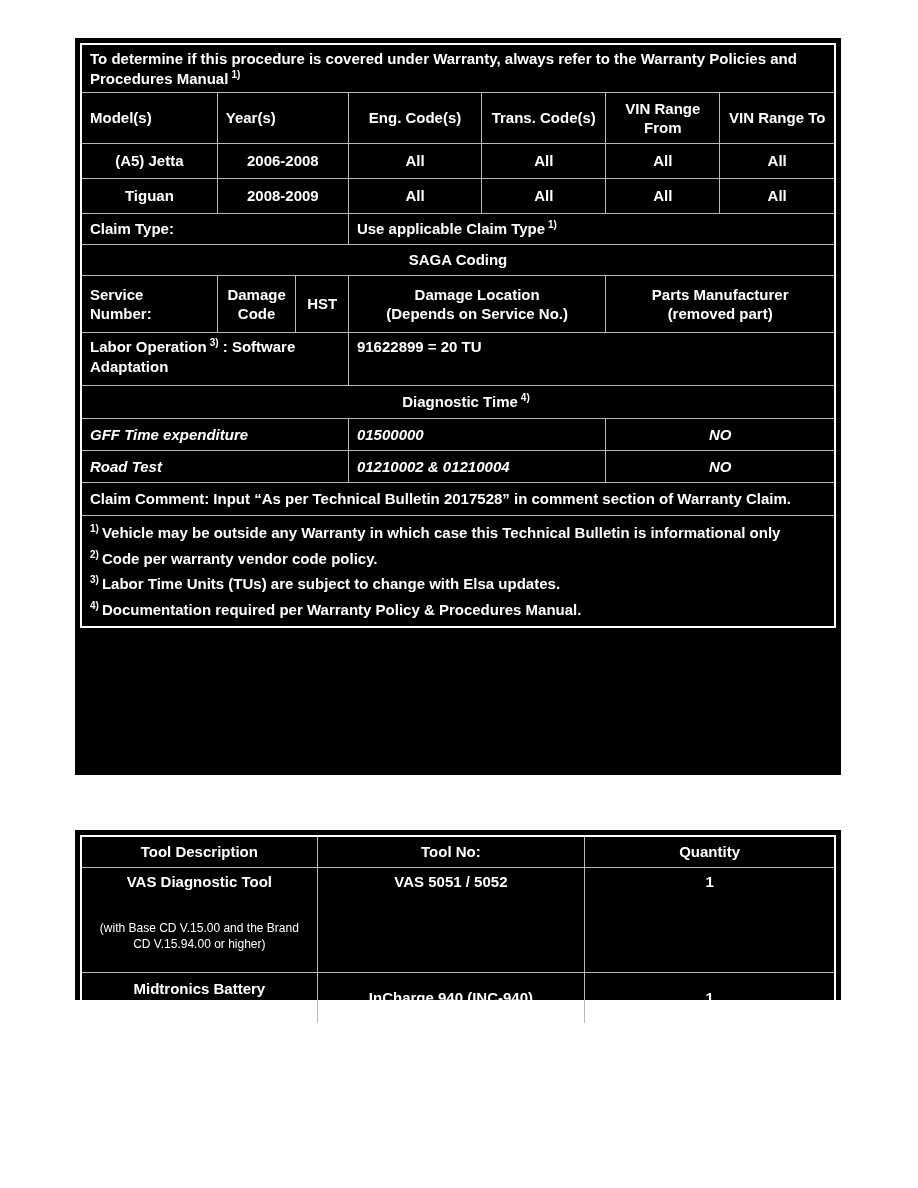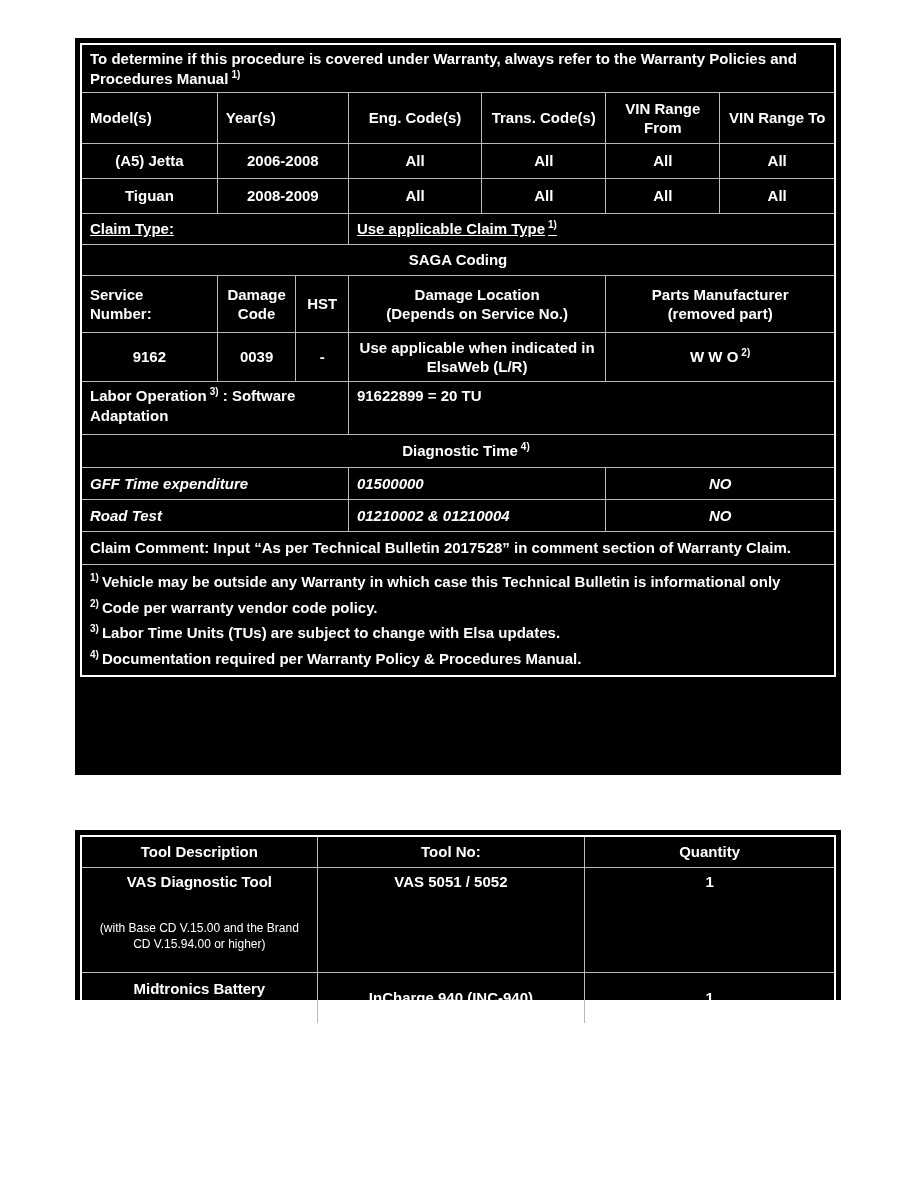--- a/index.html
+++ b/index.html
@@ -42,21 +42,21 @@
     font-weight: bold;
     margin-left: 3px;
     line-height: 0;
   }
   sup.lead { margin-left: 0; margin-right: 3px; }
 
   
   .r-note td      { height: 36px; }
   .r-colhead td   { height: 42px; }
   .r-model td     { height: 26px; }
-  .r-claim td     { height: 22px; text-decoration: underline; }
+  .r-claim td     { height: 22px; }
   .r-sagatitle td { height: 22px; }
   .r-sagahead td  { height: 48px; }
   .r-sagaval td   { height: 40px; }
   .r-labor td     { height: 44px; }
   .r-diagtitle td { height: 24px; padding-left: 24px; }
   .r-diag td      { height: 23px; font-style: italic; }
   .r-comment td   { height: 24px; }
   .r-foot td      { height: 100px; }
   .foot-line { padding: 3px 0; }
 
@@ -133,27 +133,20 @@
       <td colspan="2">
         <div>Damage Location</div>
         <div>(Depends on Service No.)</div>
       </td>
       <td colspan="2">
         <div>Parts Manufacturer</div>
         <div>(removed part)</div>
       </td>
     </tr>
 
-    <tr class="r-sagaval">
-      <td>9162</td>
-      <td>0039</td>
-      <td>-</td>
-      <td colspan="2">Use applicable when indicated in ElsaWeb (L/R)</td>
-      <td colspan="2"><span>W W O</span><sup>2)</sup></td>
-    </tr>
 
     <tr class="r-labor">
       <td colspan="3" class="left vtop"><span>Labor Operation</span><sup>3)</sup> <span>: Software Adaptation</span></td>
       <td colspan="4" class="left vtop">91622899 = 20 TU</td>
     </tr>
 
     <tr class="r-diagtitle">
       <td colspan="7"><span>Diagnostic Time</span><sup>4)</sup></td>
     </tr>
 

